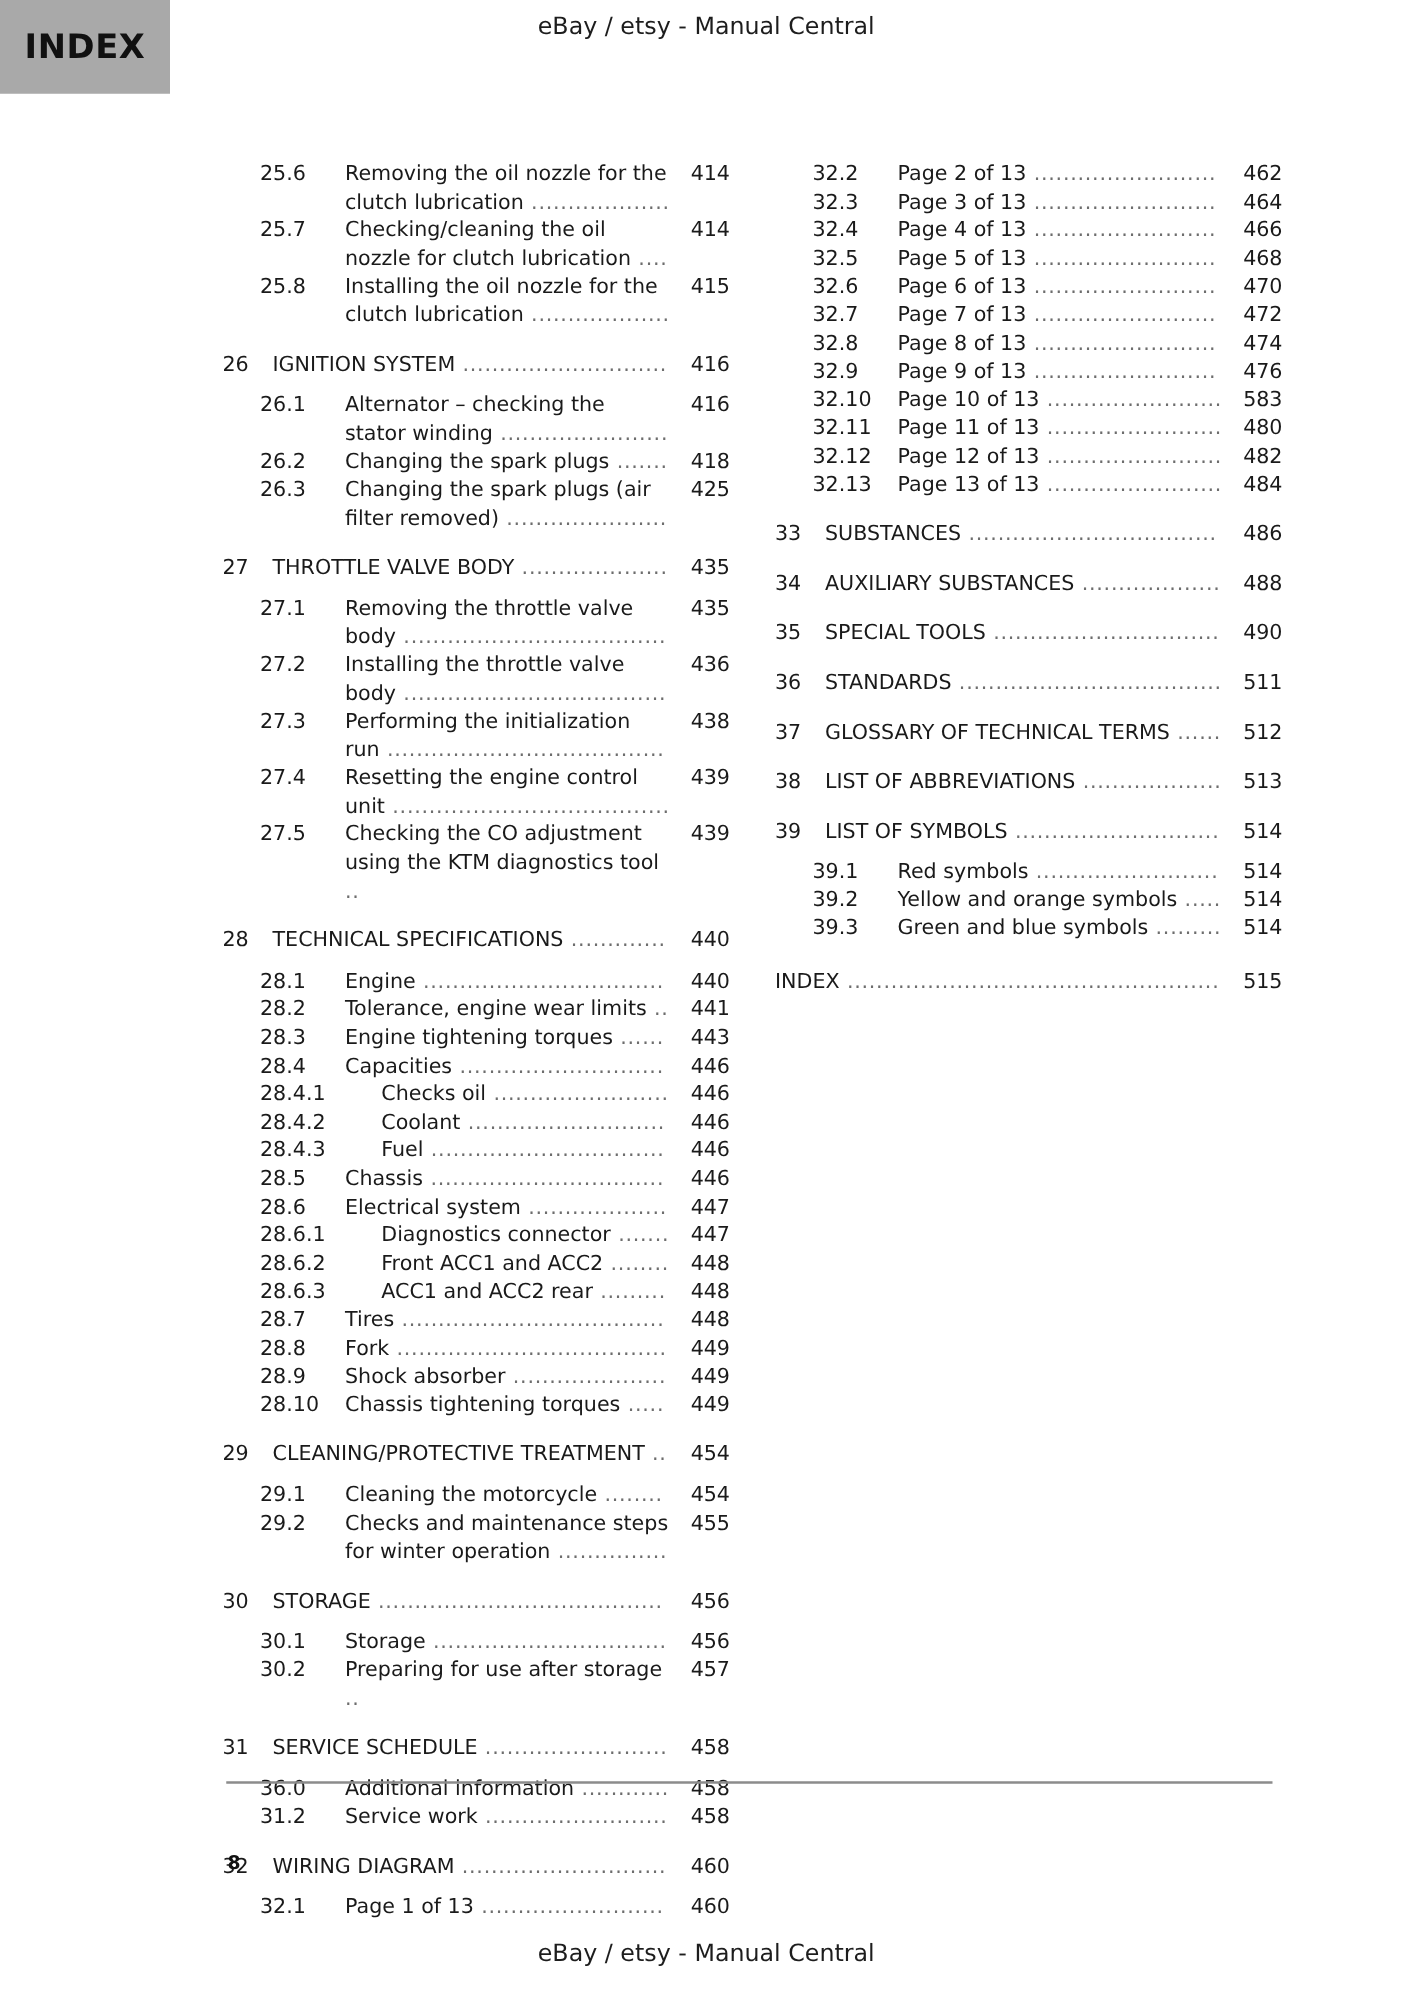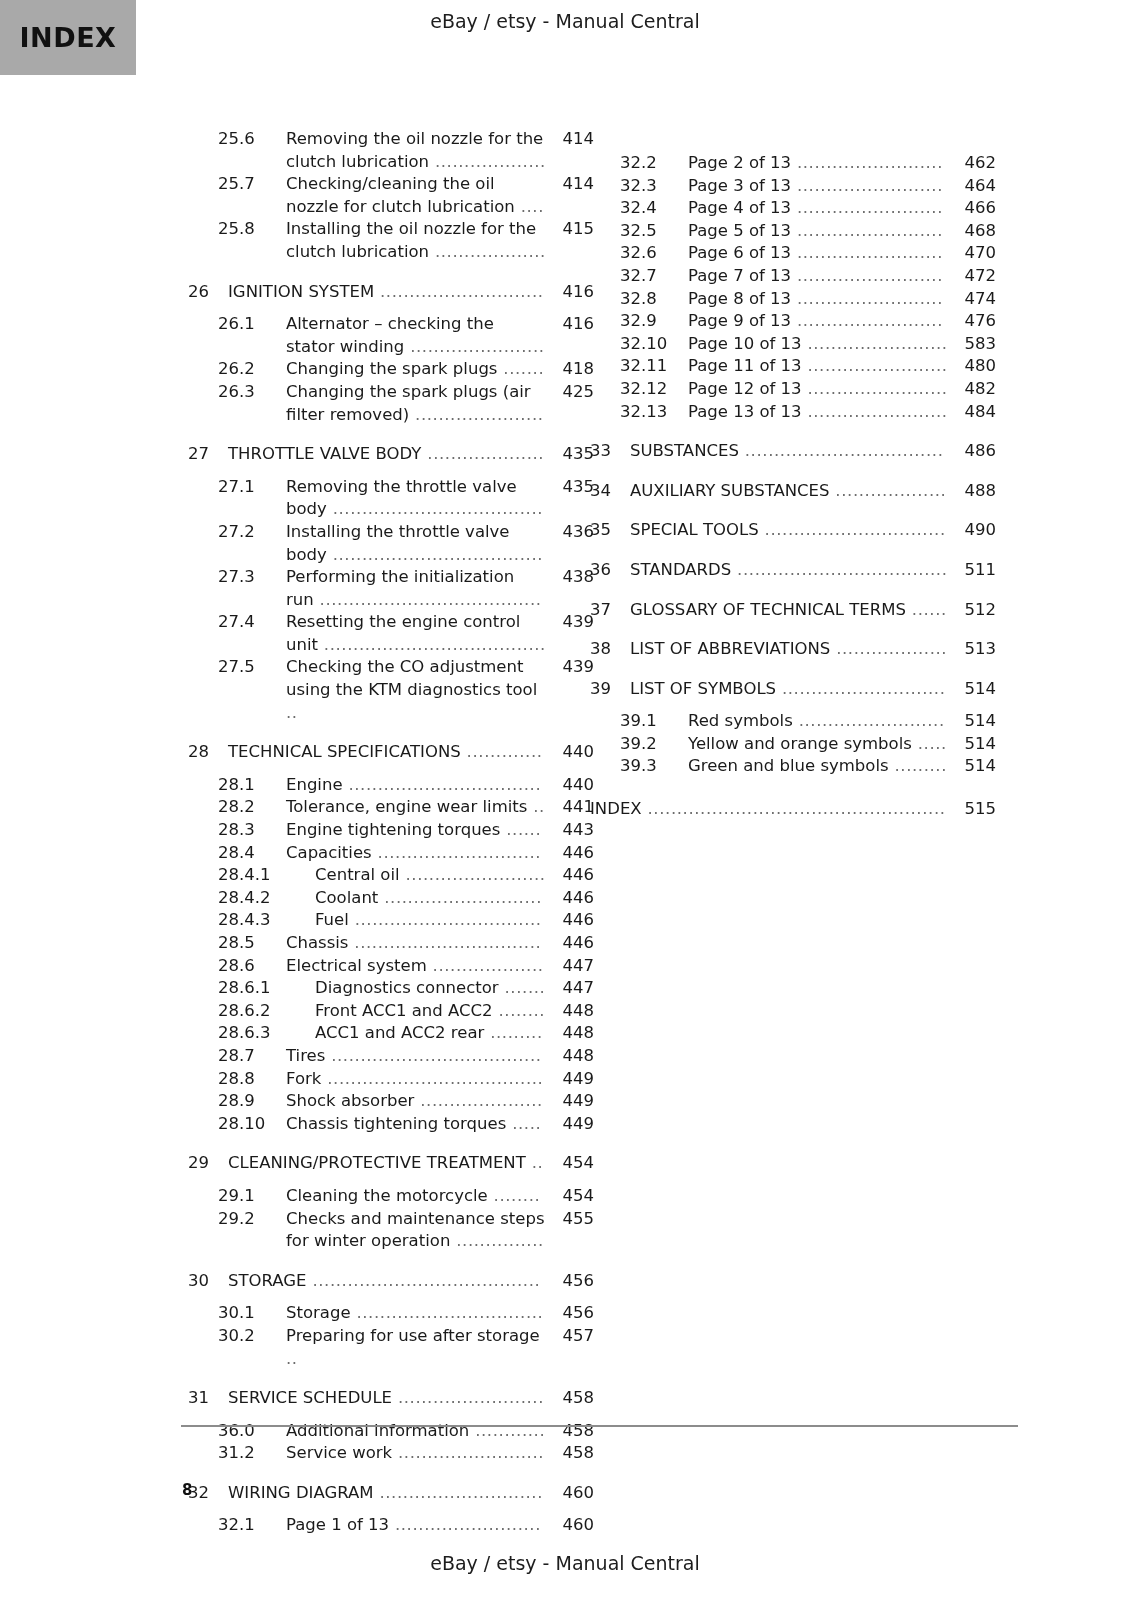--- a/index.html
+++ b/index.html
@@ -61,22 +61,22 @@
     position: absolute;
     left: 0;
     top: 128px;
     width: 1130px;
   }
   .toc-column {
     position: absolute;
     top: 0;
     width: 406px;
   }
-  #toc-column-left  { left: 188px; }
-  #toc-column-right { left: 590px; margin-top: 24px; }
+  #toc-column-left  { left: 178px; }
+  #toc-column-right { left: 620px; }
 
   
   .toc-entry {
     display: flex;
     align-items: flex-start;
     font-size: 16.5px;
     line-height: 22.6px;
     color: #1a1a1a;
   }
   .toc-entry.level-1 {
@@ -239,21 +239,21 @@
         <div class="e-body"><span class="e-title">Engine tightening torques</span><span class="e-leader"> ......</span></div>
         <span class="e-page">443</span>
       </div>
       <div class="toc-entry level-2">
         <span class="e-num">28.4</span>
         <div class="e-body"><span class="e-title">Capacities</span><span class="e-leader"> ............................</span></div>
         <span class="e-page">446</span>
       </div>
       <div class="toc-entry level-3">
         <span class="e-num">28.4.1</span>
-        <div class="e-body"><span class="e-title">Central oil</span><span class="e-leader"> ........................</span></div>
+        <div class="e-body"><span class="e-title">Checks oil</span><span class="e-leader"> ........................</span></div>
         <span class="e-page">446</span>
       </div>
       <div class="toc-entry level-3">
         <span class="e-num">28.4.2</span>
         <div class="e-body"><span class="e-title">Coolant</span><span class="e-leader"> ...........................</span></div>
         <span class="e-page">446</span>
       </div>
       <div class="toc-entry level-3">
         <span class="e-num">28.4.3</span>
         <div class="e-body"><span class="e-title">Fuel</span><span class="e-leader"> ................................</span></div>

